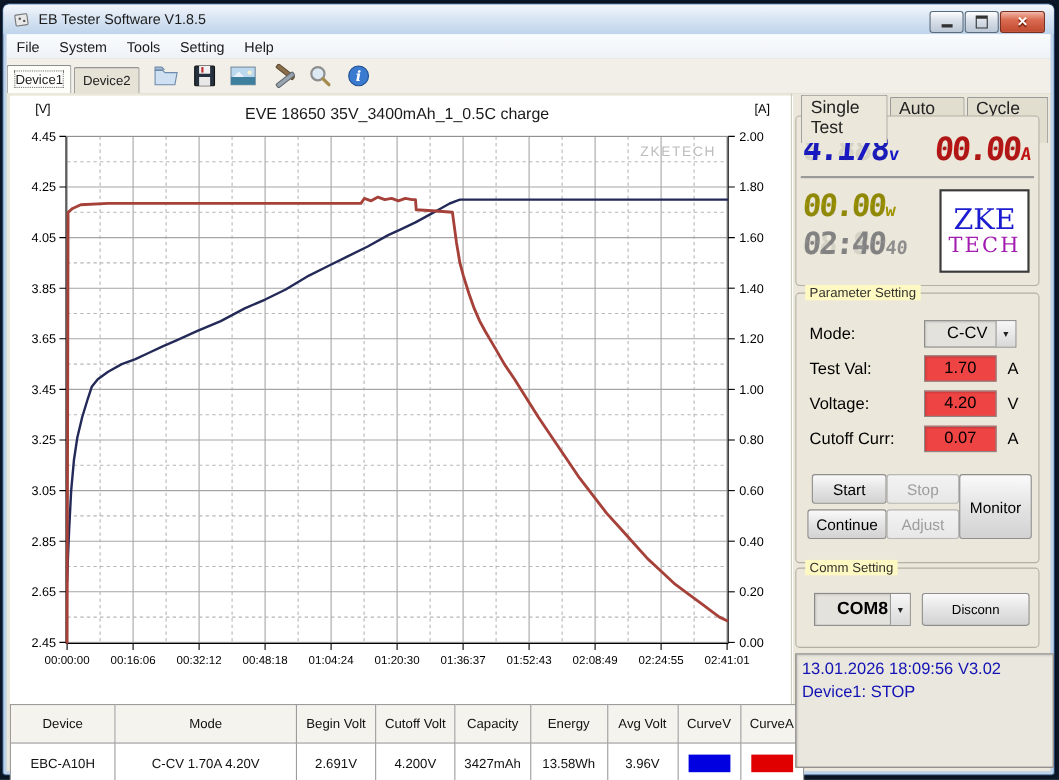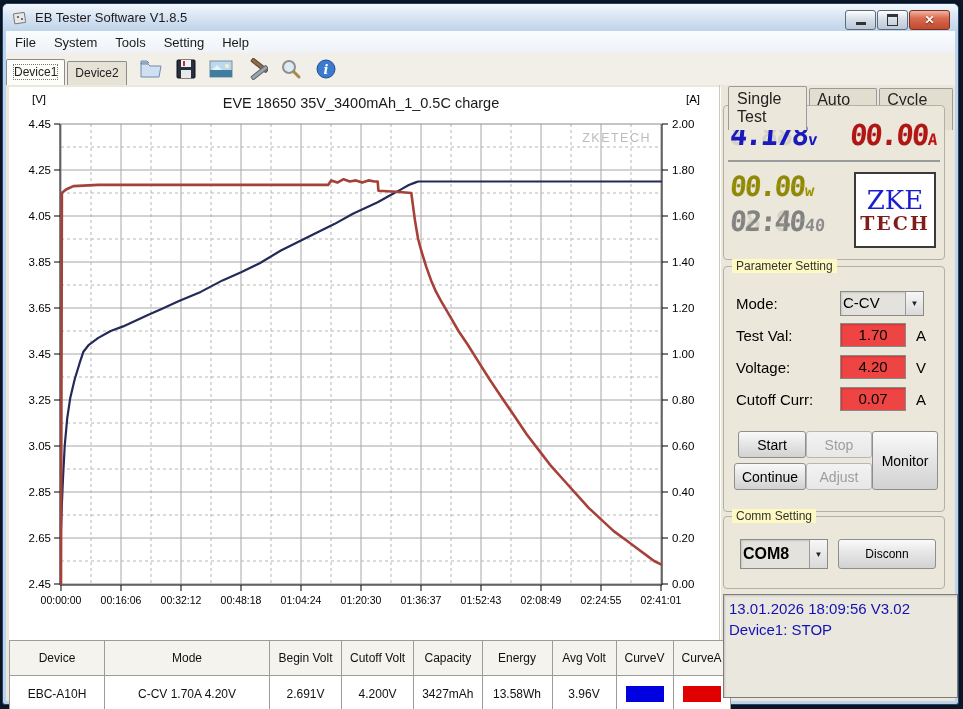--- a/index.html
+++ b/index.html
@@ -55,30 +55,30 @@
   .seg .v::before{content:attr(data-ghost);position:absolute;left:0;top:0;color:rgba(60,60,60,0.12)}
   .seg .unit{font-size:55%;margin-left:1px}
   .seg.blue{color:#1717c9}.seg.red{color:#c01313}.seg.olive{color:#9d9400}.seg.gray{color:#8d8d8d}
   .runrow1{display:flex;justify-content:space-between;align-items:center;padding:12px 6px 6px;font-size:29px}
   .runsep{height:0;border-top:2px solid #9a9a9a;margin:2px 4px}
   .runrow2{display:flex;justify-content:space-between;padding:4px 6px 0}
   .runleft .seg{display:block;font-size:28px;margin-top:2px}
   .zke{width:78px;height:72px;background:#fff;border:2px solid #3a3a3a;display:flex;flex-direction:column;
        align-items:center;justify-content:center;margin-top:4px;margin-right:2px}
   .zke .l1{font-family:"DejaVu Serif",serif;font-weight:normal;font-size:26px;color:#1b1bd0;line-height:1}
-  .zke .l2{font-family:"DejaVu Serif",serif;font-weight:bold;font-size:19px;color:#7f1d1d;letter-spacing:2px;line-height:1.1}
+  .zke .l2{font-family:"DejaVu Serif",serif;font-weight:normal;font-size:19px;color:#a21caf;letter-spacing:2px;line-height:1.1}
   
   .prow{position:absolute;left:12px;right:8px;height:24px;display:flex;align-items:center}
   .plabel{font-size:15px;color:#000;flex:0 0 104px}
   .pbox{width:64px;height:22px;line-height:22px;text-align:center;font-size:15px;background:#ef4444;
         border:1px solid #8a8a8a;box-shadow:inset 1px 1px 2px rgba(0,0,0,.18)}
   .punit{font-size:15px;margin-left:10px}
   .combo{display:flex;width:82px;height:23px;border:1px solid #8a8a8a;background:#e4e2dc;
          box-shadow:inset 1px 1px 2px rgba(0,0,0,.12)}
-  .combo .ctext{flex:1;font-size:15px;line-height:22px;padding-left:2px;overflow:hidden}
+  .combo .ctext{flex:1;font-size:15px;line-height:22px;padding-left:20px;overflow:hidden}
   .combo .cbtn{width:17px;background:linear-gradient(#f7f7f7,#d9d9d9);border-left:1px solid #9a9a9a;
                font-size:8px;color:#222;display:flex;align-items:center;justify-content:center}
   .btn{position:absolute;border:1px solid #8e8e8e;border-radius:3px;font-size:14px;color:#000;
        background:linear-gradient(#fafafa,#e6e6e6 45%,#d2d2d2);display:flex;align-items:center;justify-content:center}
   .btn.disabled{color:#9d9d9d;border-color:#b6b6b6;background:linear-gradient(#f3f3f3,#e7e7e7)}
   
   .combo.big{width:86px;height:28px}
   .combo.big .ctext{font-size:16px;font-weight:bold;line-height:27px}
   
   .statusbox{position:absolute;left:717px;top:509px;width:223px;height:96px;background:#eae7df;

